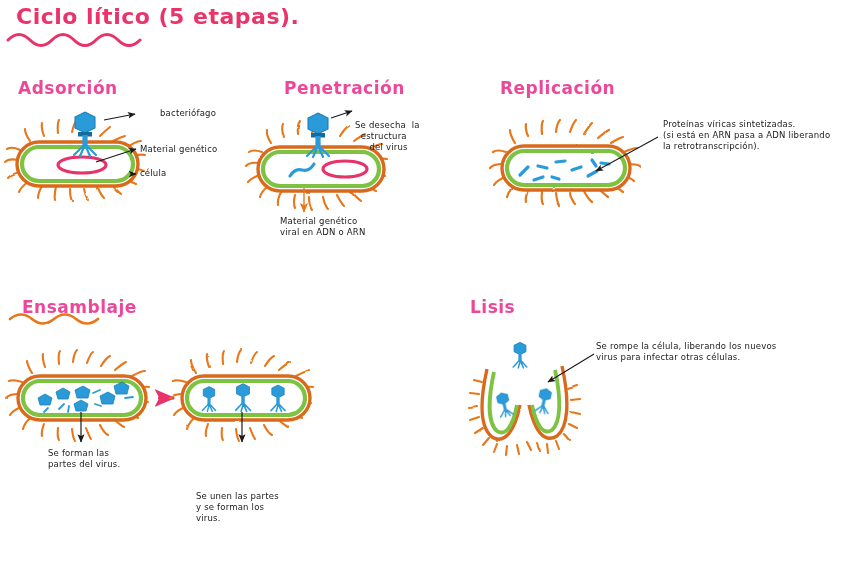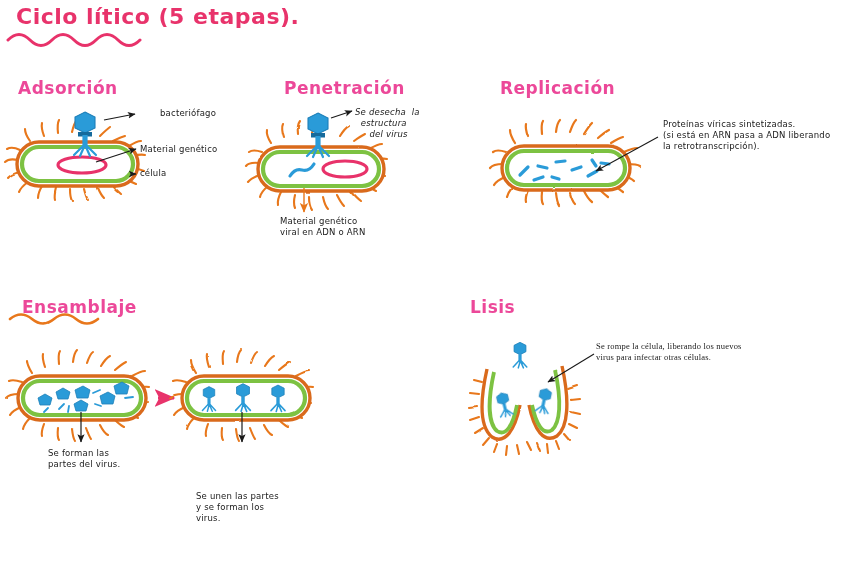--- a/index.html
+++ b/index.html
@@ -327,30 +327,30 @@
 <div class="heading" style="left:18px;top:78px;">Adsorción</div>
 <div class="heading" style="left:268px;top:78px;margin-left:16px;">Penetración</div>
 <div class="heading" style="left:500px;top:78px;text-align:center;">Replicación</div>
 <div class="heading" style="left:22px;top:297px;">Ensamblaje</div>
 <div class="heading" style="left:470px;top:297px;text-align:right;">Lisis</div>
 
 <div class="lbl" style="left:139px;top:108px;padding-left:21px;">bacteriófago</div>
 <div class="lbl" style="left:140px;top:144px;">Material genético</div>
 <div class="lbl" style="left:140px;top:168px;text-align:right;">célula</div>
 
-<div class="lbl" style="left:355px;top:107px;font-style:italic;">Se desecha  la
+<div class="lbl" style="left:355px;top:120px;">Se desecha  la
   estructura
      del virus</div>
 <div class="lbl" style="left:280px;top:216px;">Material genético
 viral en ADN o ARN</div>
 
 <div class="lbl" style="left:663px;top:119px;">Proteínas víricas sintetizadas.
 (si está en ARN pasa a ADN liberando
 la retrotranscripción).</div>
 
 <div class="lbl" style="left:48px;top:448px;">Se forman las
 partes del virus.</div>
 <div class="lbl" style="left:196px;top:460px;margin-top:31px;">Se unen las partes
 y se forman los
 virus.</div>
 
-<div class="lbl" style="left:596px;top:341px;font-family:Liberation Serif, serif;">Se rompe la célula, liberando los nuevos
+<div class="lbl" style="left:596px;top:341px;">Se rompe la célula, liberando los nuevos
 virus para infectar otras células.</div>
 
 </body></html>

